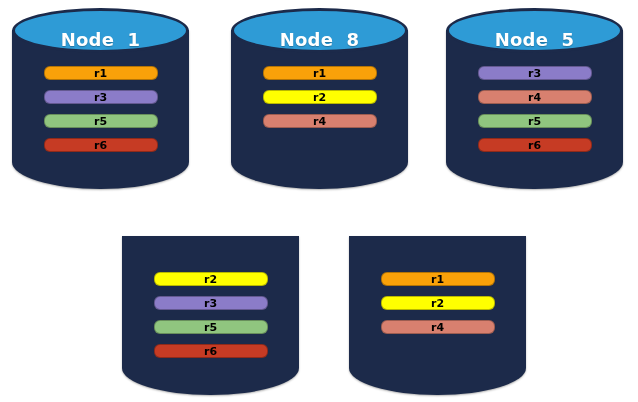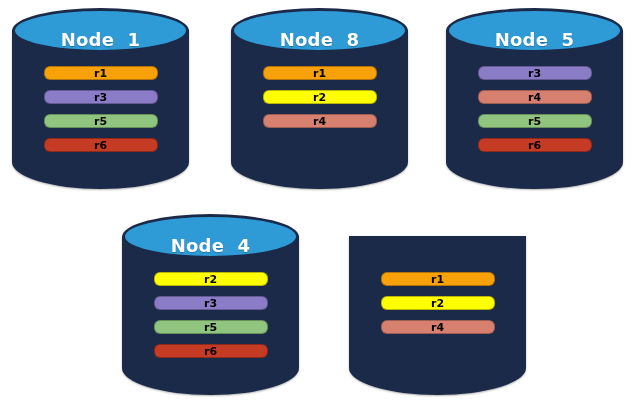--- a/index.html
+++ b/index.html
@@ -85,23 +85,20 @@
     </div>
     <div class="bars">
         <div class="bar" style="background: rgb(139, 124, 200);">r3</div>
         <div class="bar" style="background: rgb(216, 128, 111);">r4</div>
         <div class="bar" style="background: rgb(144, 197, 127);">r5</div>
         <div class="bar" style="background: rgb(198, 59, 36);">r6</div>
       </div>
   </div>
     <div class="node pos-4">
     <div class="cyl-body"></div>
-    <div class="cyl-top">
-      <span class="node-title">Node 4</span>
-    </div>
     <div class="bars">
         <div class="bar" style="background: rgb(255, 255, 0);">r2</div>
         <div class="bar" style="background: rgb(139, 124, 200);">r3</div>
         <div class="bar" style="background: rgb(144, 197, 127);">r5</div>
         <div class="bar" style="background: rgb(198, 59, 36);">r6</div>
       </div>
   </div>
     <div class="node pos-5">
     <div class="cyl-body"></div>
     <div class="bars">

